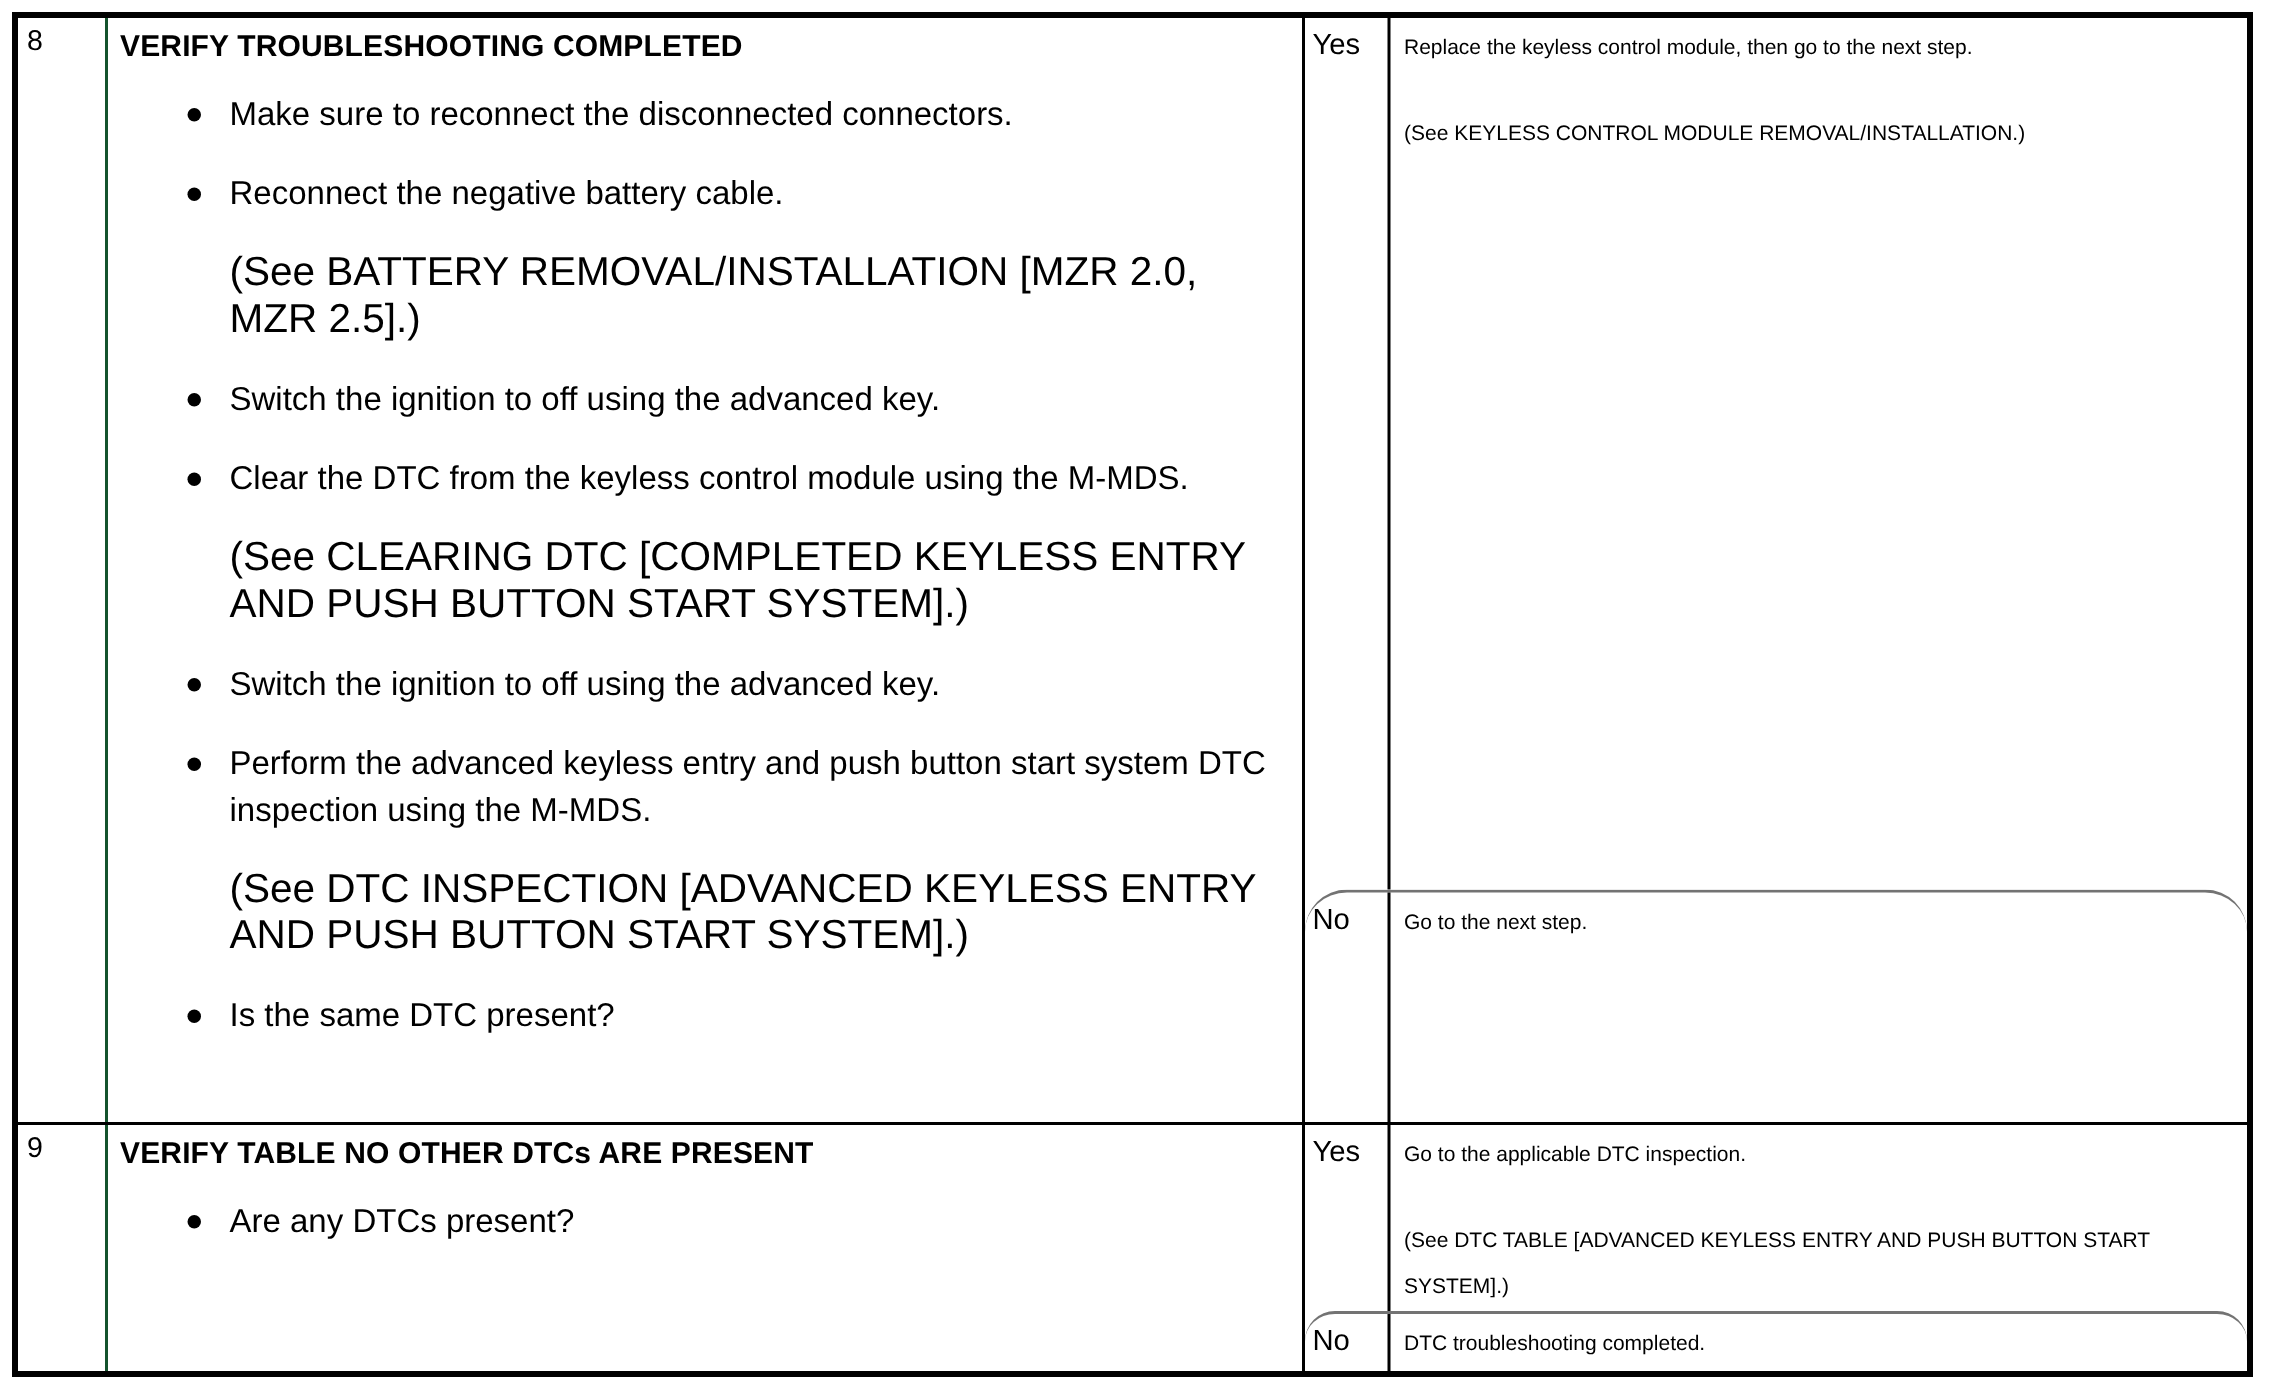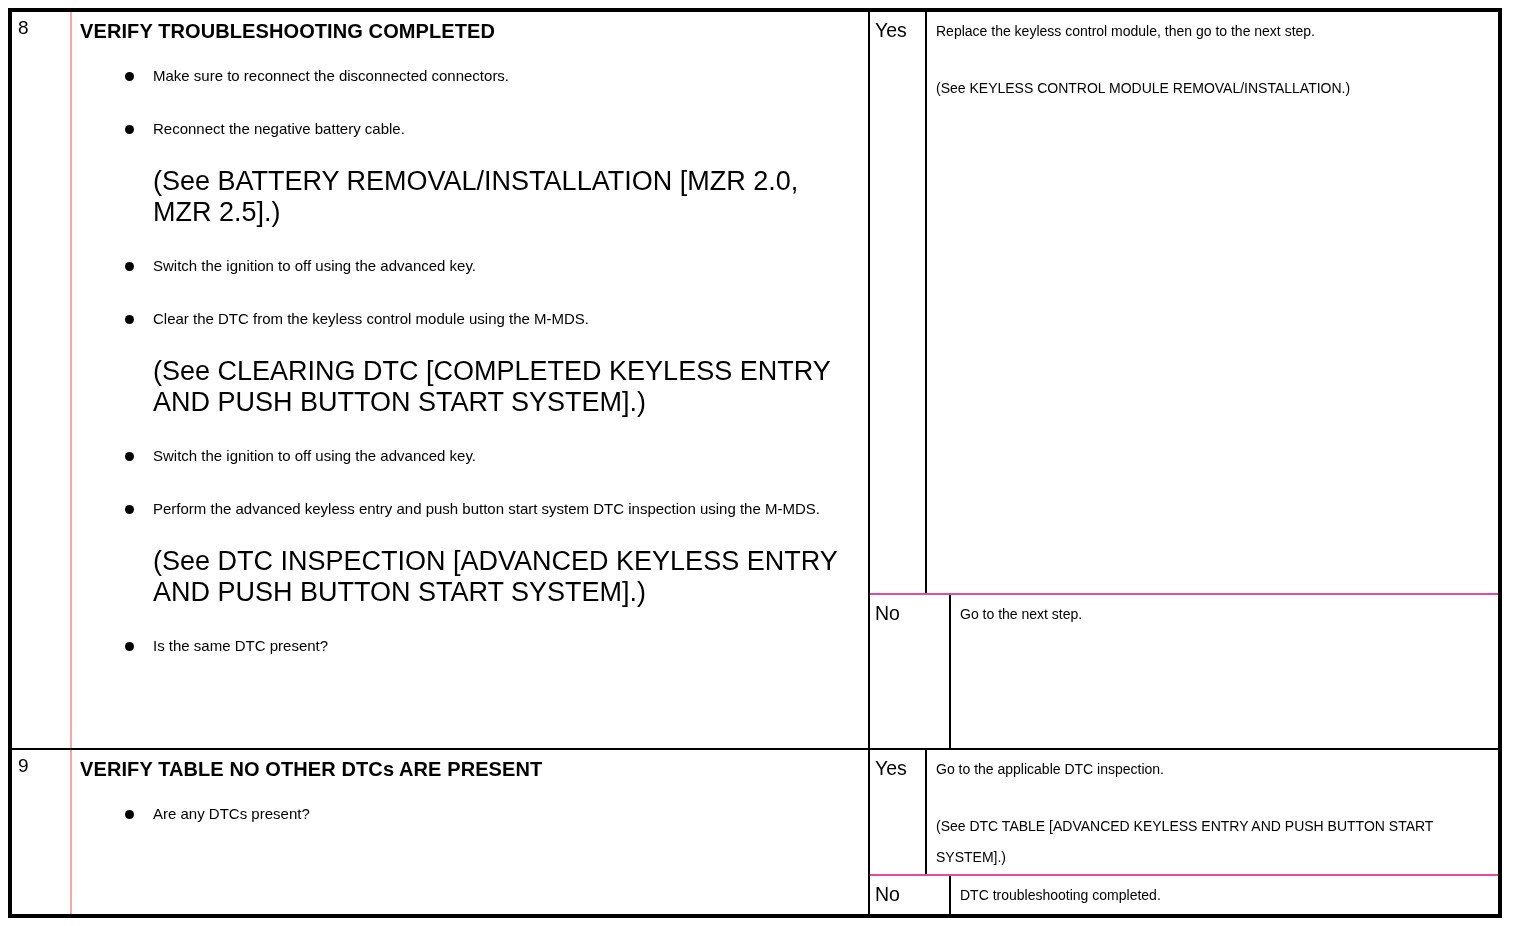--- a/index.html
+++ b/index.html
@@ -48,21 +48,21 @@
     box-sizing: border-box;
     width: 58px;
     flex: 0 0 58px;
     padding: 4px 0 0 6px;
     font-size: 19px;
     line-height: 24px;
   }
   .col-body {
     box-sizing: border-box;
     flex: 1 1 auto;
-    border-left: 2px solid #fca5a5;
+    border-left: 2px solid #14532d;
     padding: 0;
     position: relative;
     overflow: hidden;
   }
   .col-results {
     box-sizing: border-box;
     width: 630px;
     flex: 0 0 630px;
     border-left: 2px solid #000;
     display: flex;
@@ -82,21 +82,21 @@
     white-space: nowrap;
   }
   .bullet-list {
     margin: 0;
     padding: 0;
     list-style: none;
   }
   .bullet-item {
     position: relative;
     padding-left: 73px;   
-    font-size: 15px;
+    font-size: 22px;
     line-height: 31px;
     margin-top: 22px;
   }
   .bullet-item.first { margin-top: 16px; }
   .bullet-dot {
     position: absolute;
     left: 45px;
     top: 12px;
     width: 9px;
     height: 9px;
@@ -108,22 +108,23 @@
     font-size: 27px;
     line-height: 31px;
     margin-top: 22px;
   }
 
   
   .result-block {
     display: flex;
     box-sizing: border-box;
     width: 100%;
-  }
-  .result-sep { border-top: 2px solid #ec4899; gap: 24px; }
+    border-radius: 28px;
+  }
+  .result-sep { border-top: 2px solid #737373; }
   .r8-yes { height: 581px; }
   .r8-no  { flex: 1 1 auto; }
   .r9-yes { height: 124px; }
   .r9-no  { flex: 1 1 auto; }
 
   .ans-label {
     box-sizing: border-box;
     width: 55px;
     flex: 0 0 55px;
     padding: 4px 0 0 5px;

